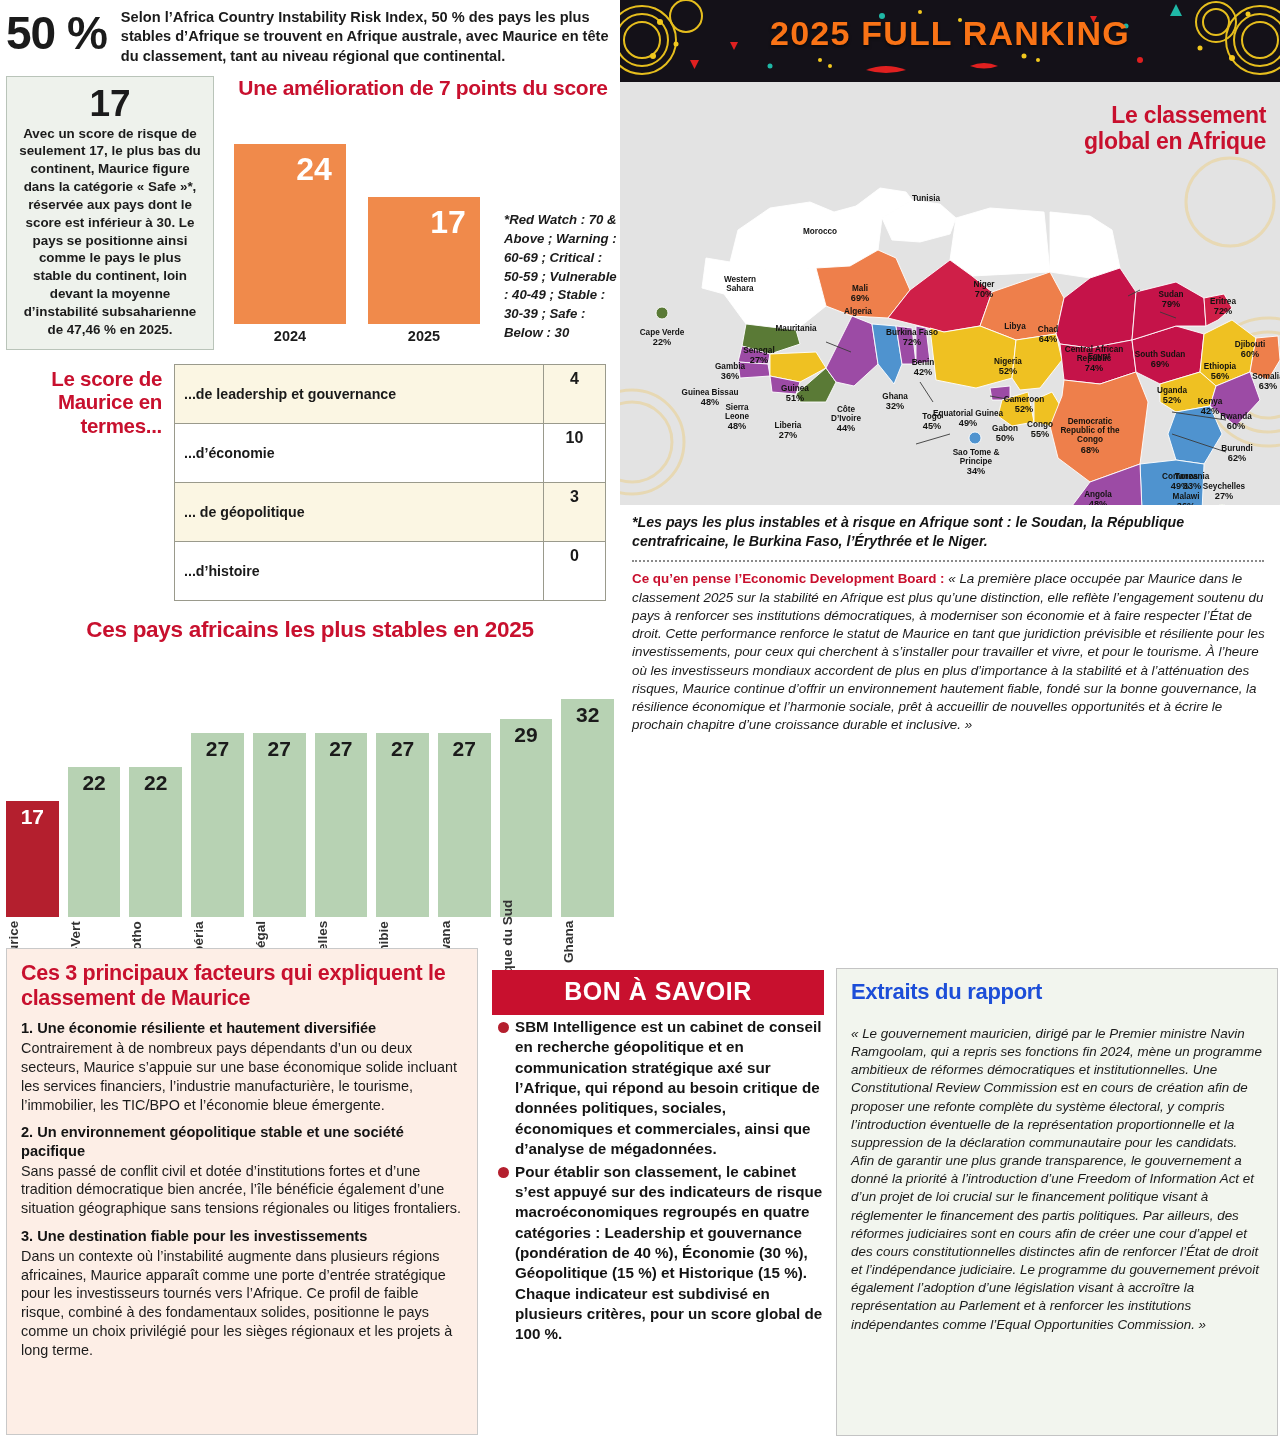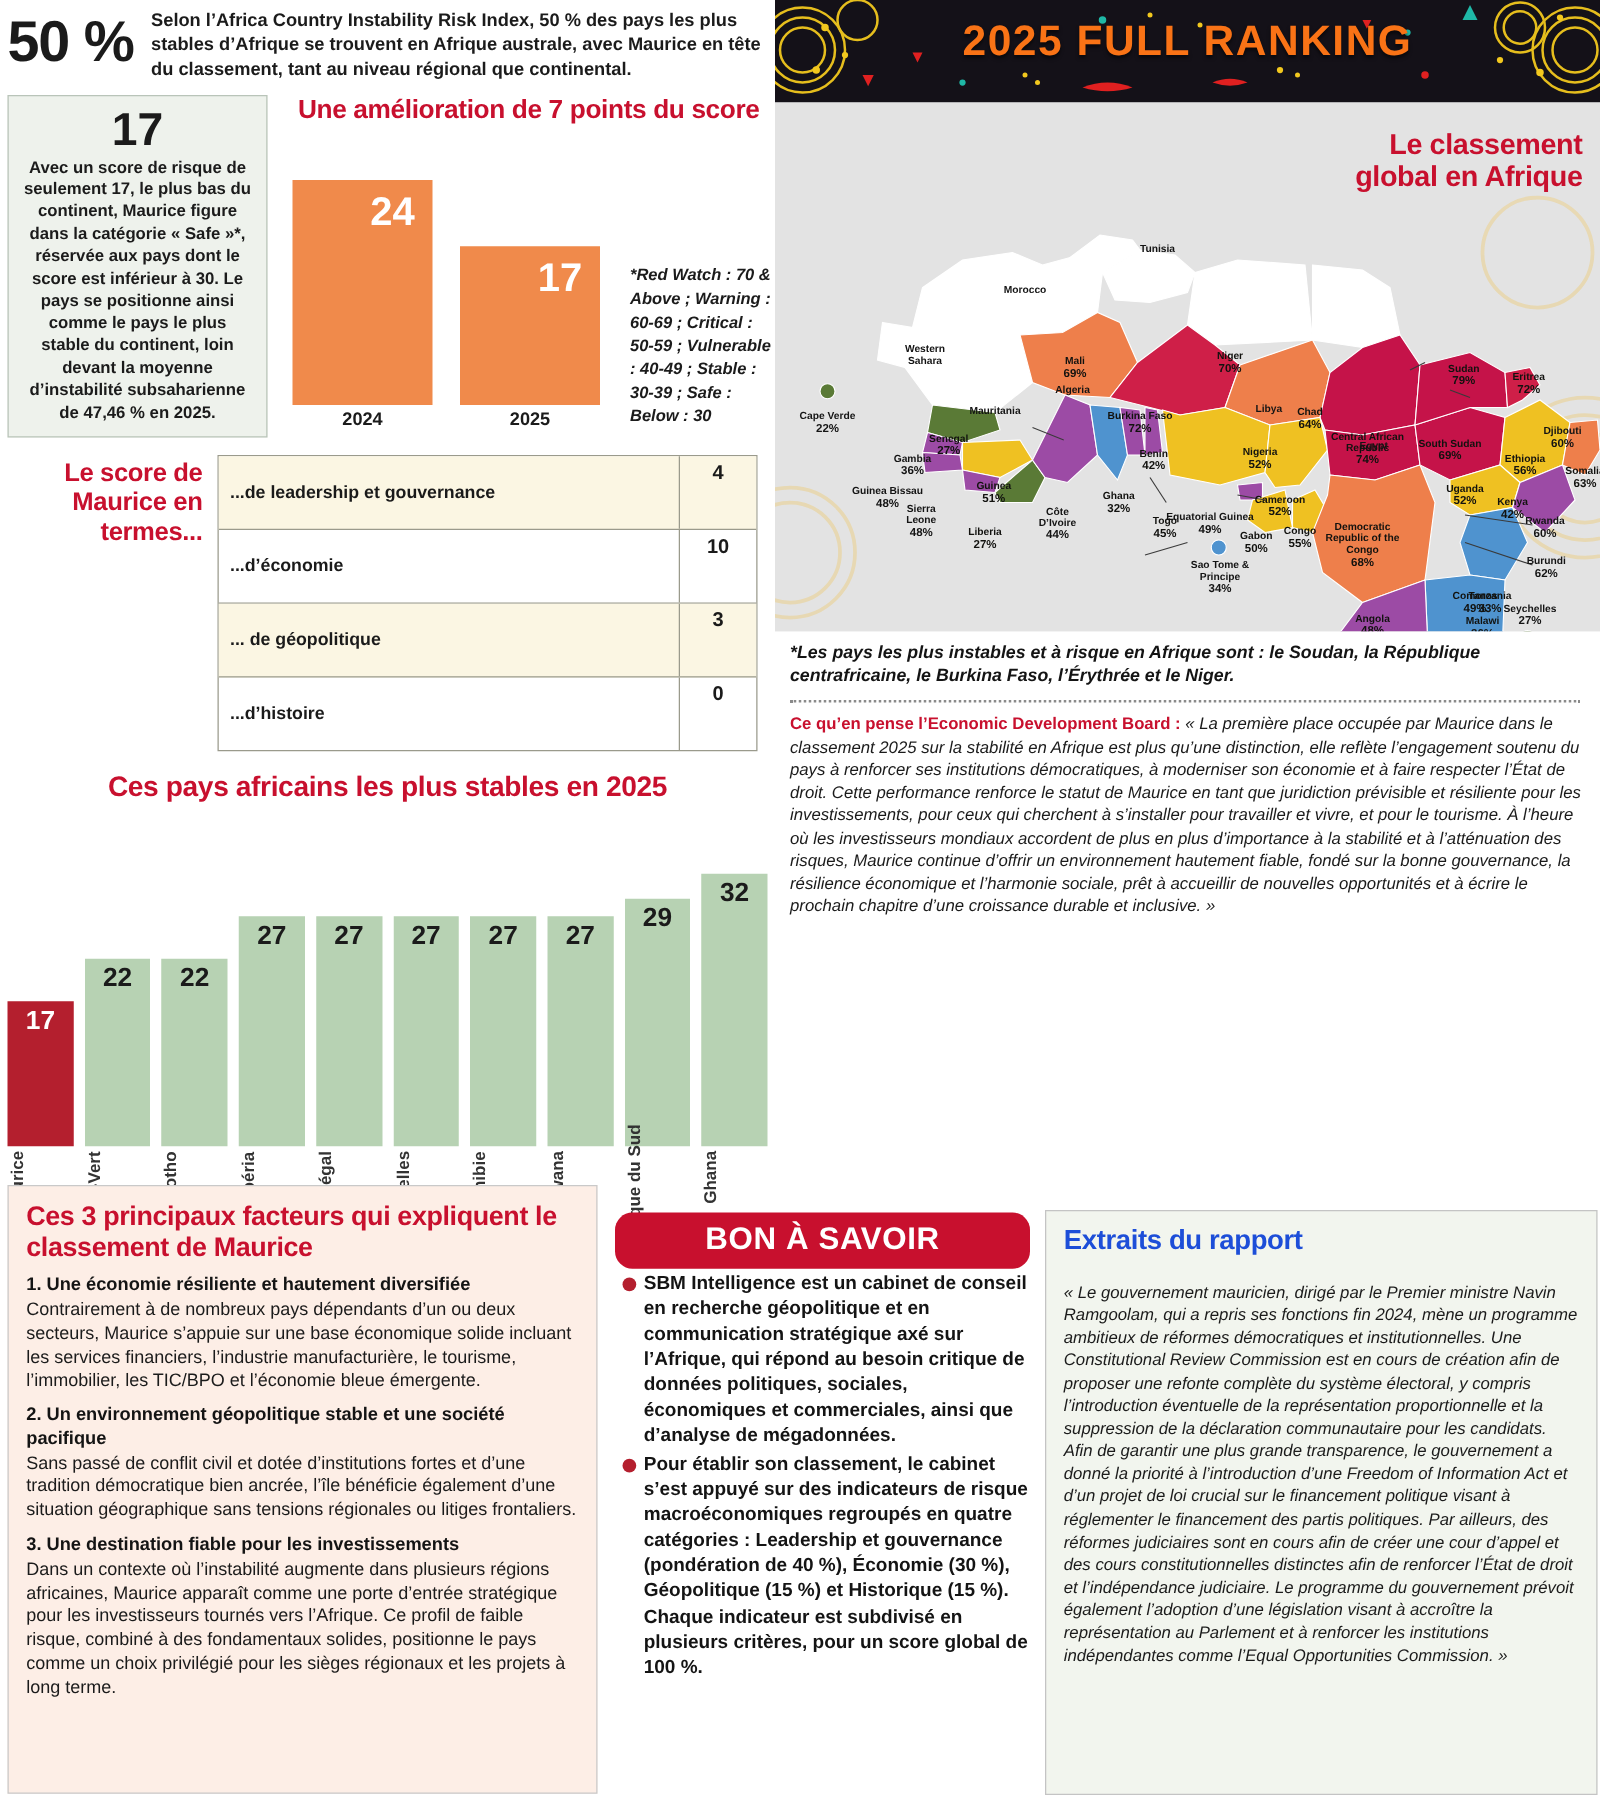--- a/index.html
+++ b/index.html
@@ -146,21 +146,21 @@
   .dots {
     border-top:2px dotted #8a8a8a; margin:10px 2px 8px 0;
   }
   .edb { font-size:13.4px; font-style:italic; line-height:1.36; color:#1b1b1b; }
   .edb b { color:#c8102e; font-style:normal; font-weight:800; }
 
   
   .bonbox { position:absolute; left:492px; top:970px; width:332px; }
   .bonhead {
     background:#c8102e; color:#fff; text-align:center; font-size:25px;
-    font-weight:800; letter-spacing:.5px; padding:7px 0 9px;border-radius:14px;
+    font-weight:800; letter-spacing:.5px; padding:7px 0 9px;
   }
   .bonitem { display:flex; margin-top:2px; padding-left:6px; }
   .bonbul {
     width:11px; height:11px; border-radius:50%; background:#b41f2e;
     flex:0 0 11px; margin-top:5px; margin-right:6px;
   }
   .bontx { font-size:15.2px; font-weight:800; line-height:1.34; color:#141414; }
 
   .extbox {
     position:absolute; left:836px; top:968px; width:442px; height:468px;

